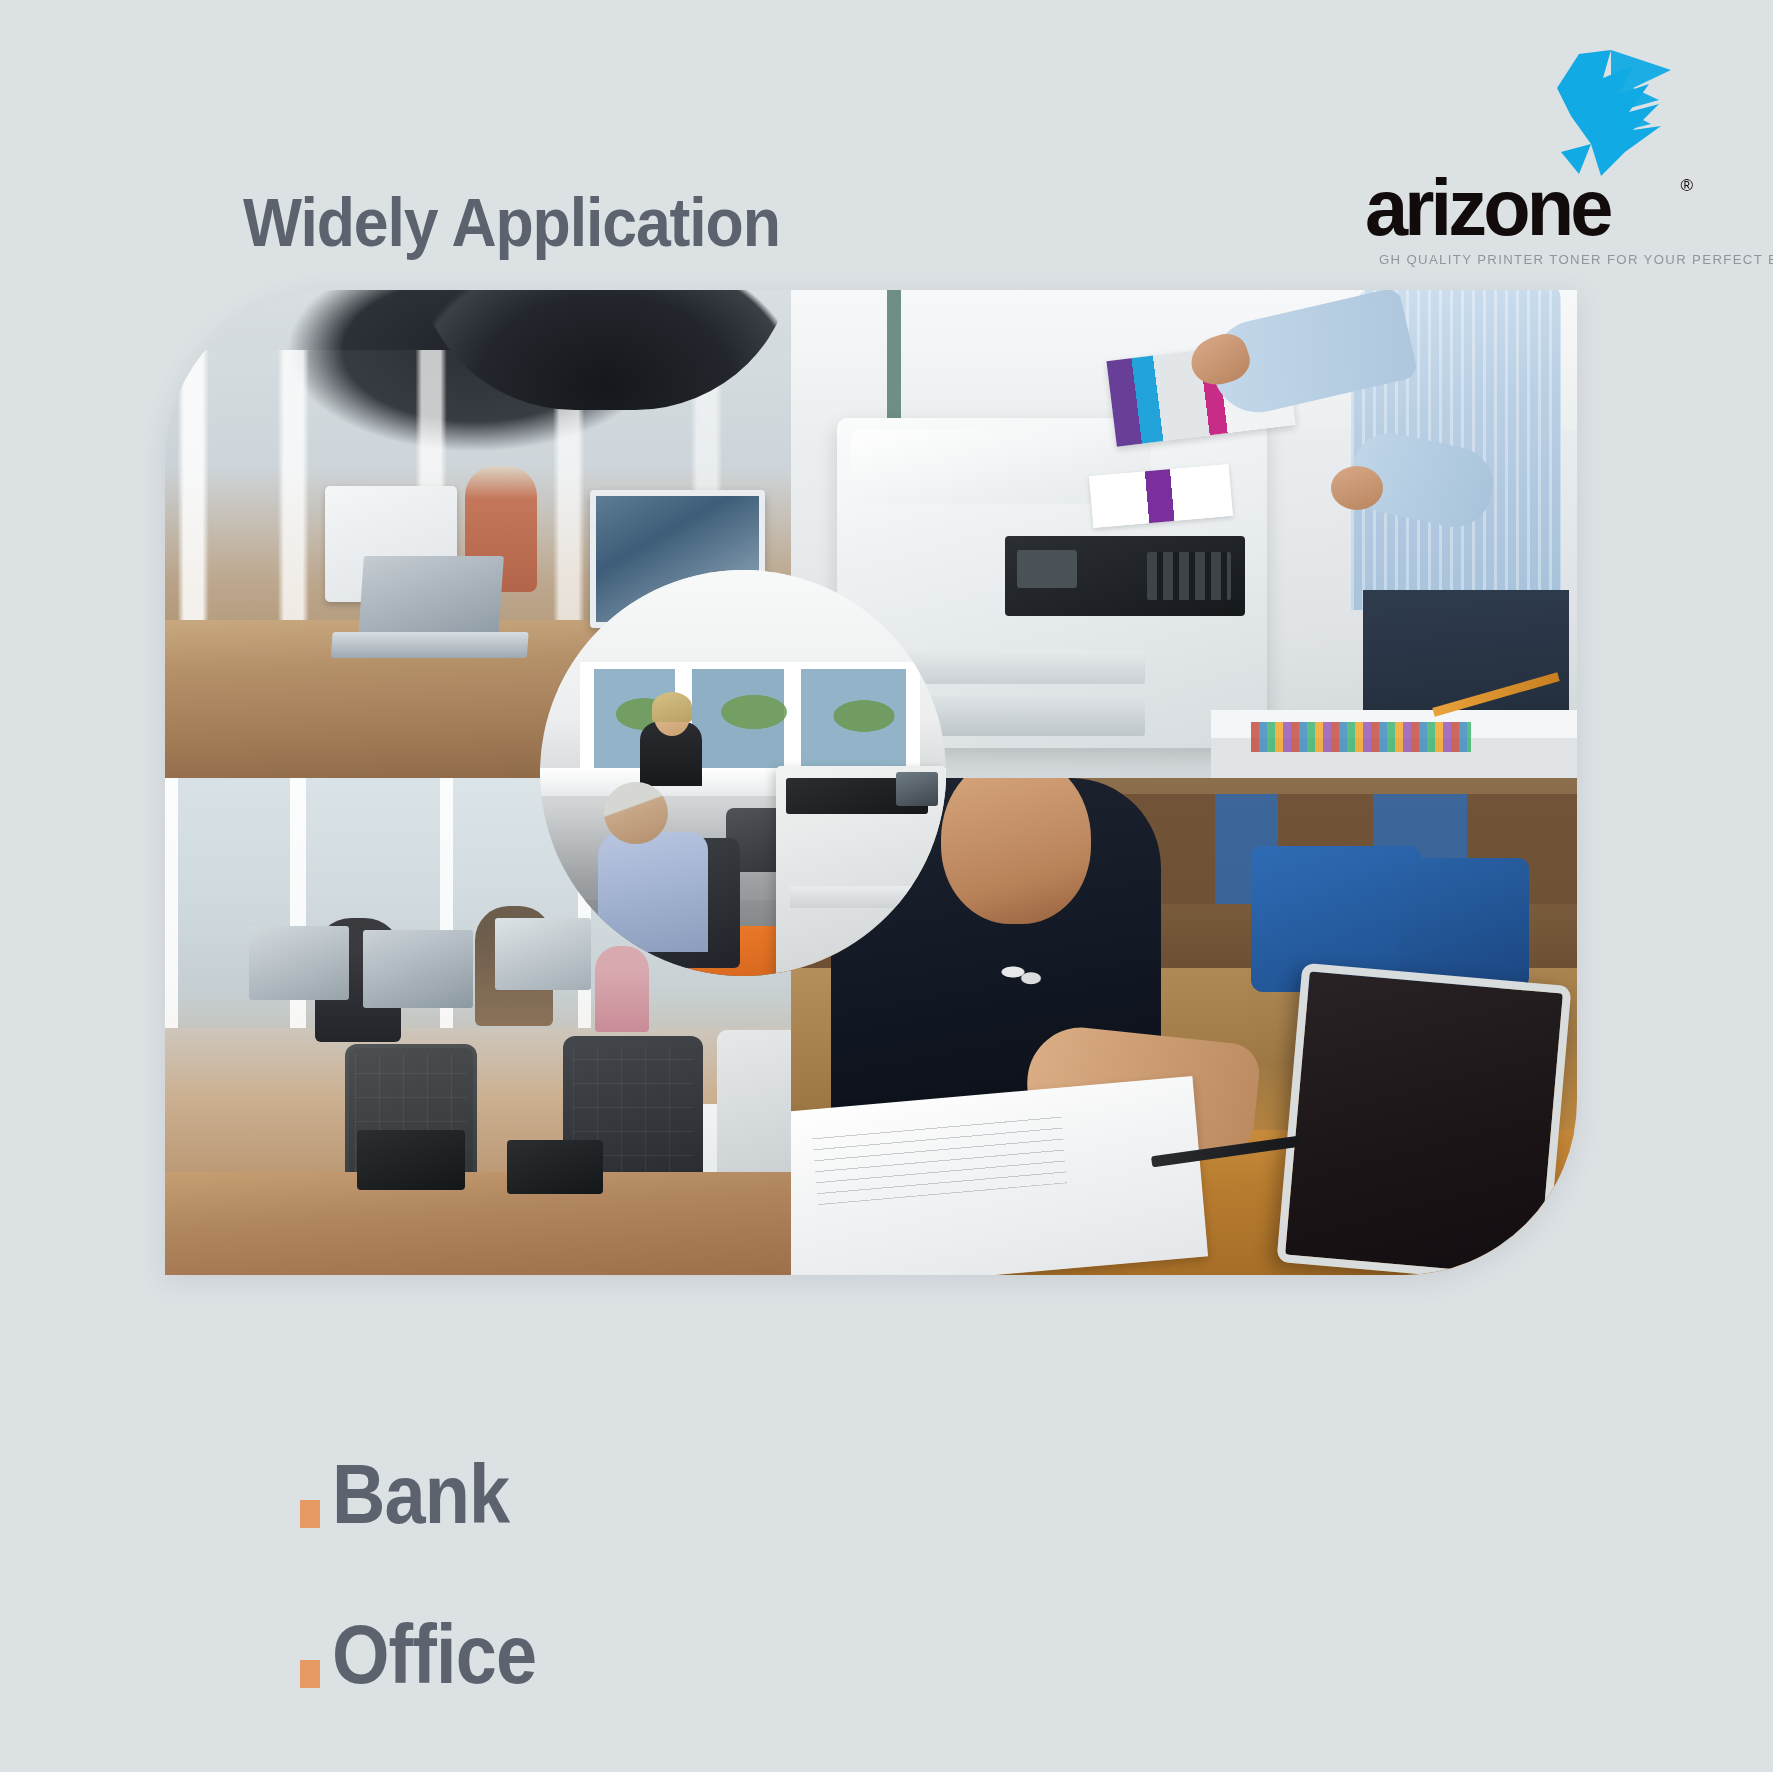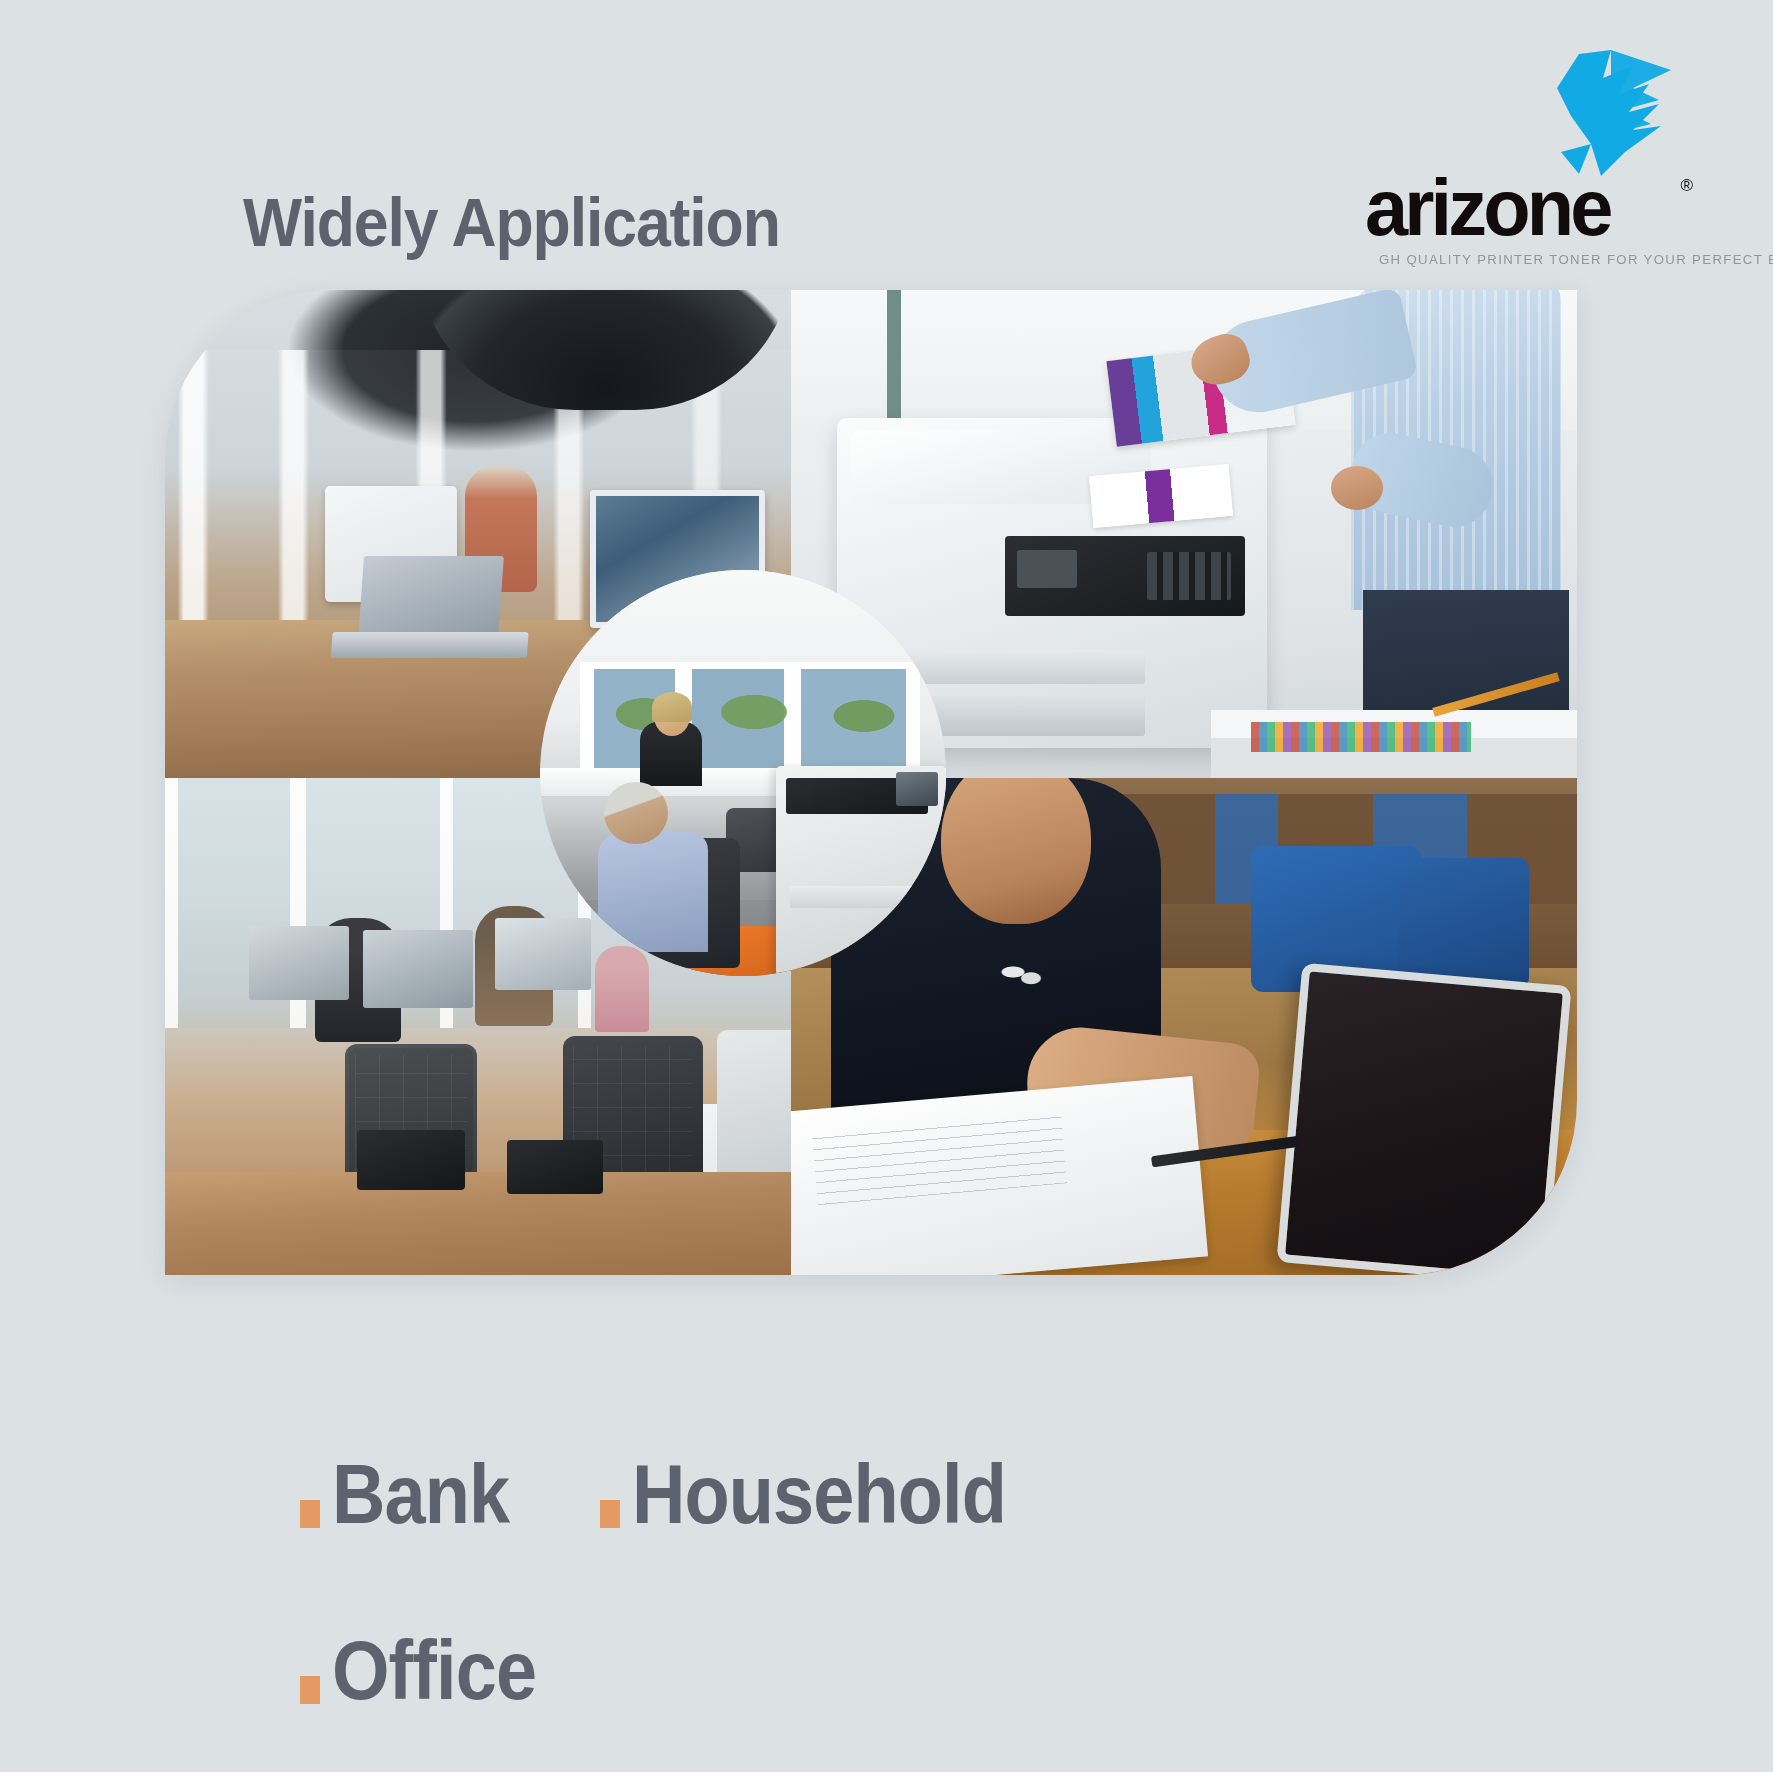--- a/index.html
+++ b/index.html
@@ -484,21 +484,21 @@
   }
   .label-text {
     font-size:84px; font-weight:bold; color:#5d636e;
     line-height:84px; letter-spacing:-1px;
     transform: scaleX(0.88); transform-origin: left bottom;
   }
 
   .lab-bank      { left:300px;  top:0; }
   .lab-household { left:600px;  top:0; }
   .lab-contract  { left:1030px; top:0; }
-  .lab-office    { left:300px;  top:16px; }
+  .lab-office    { left:300px;  top:0; }
   .lab-hospital  { left:600px;  top:0; }
   .lab-government{ left:1030px; top:0; }
   .lab-government .bullet { margin-right: 42px; }
 </style>
 </head>
 <body>
 
 <div id="page">
 
   <div class="page-title">Widely Application</div>
@@ -615,24 +615,20 @@
     </div>
   </div>
 
   <div class="labels">
 
     <div class="label-row row-1">
       <div class="label lab-bank">
         <span class="bullet"></span>
         <span class="label-text">Bank</span>
       </div>
-      <div class="label lab-household">
-        <span class="bullet"></span>
-        <span class="label-text">Household</span>
-      </div>
     </div>
 
     <div class="label-row row-2">
       <div class="label lab-office">
         <span class="bullet"></span>
         <span class="label-text">Office</span>
       </div>
     </div>
   </div>
 

